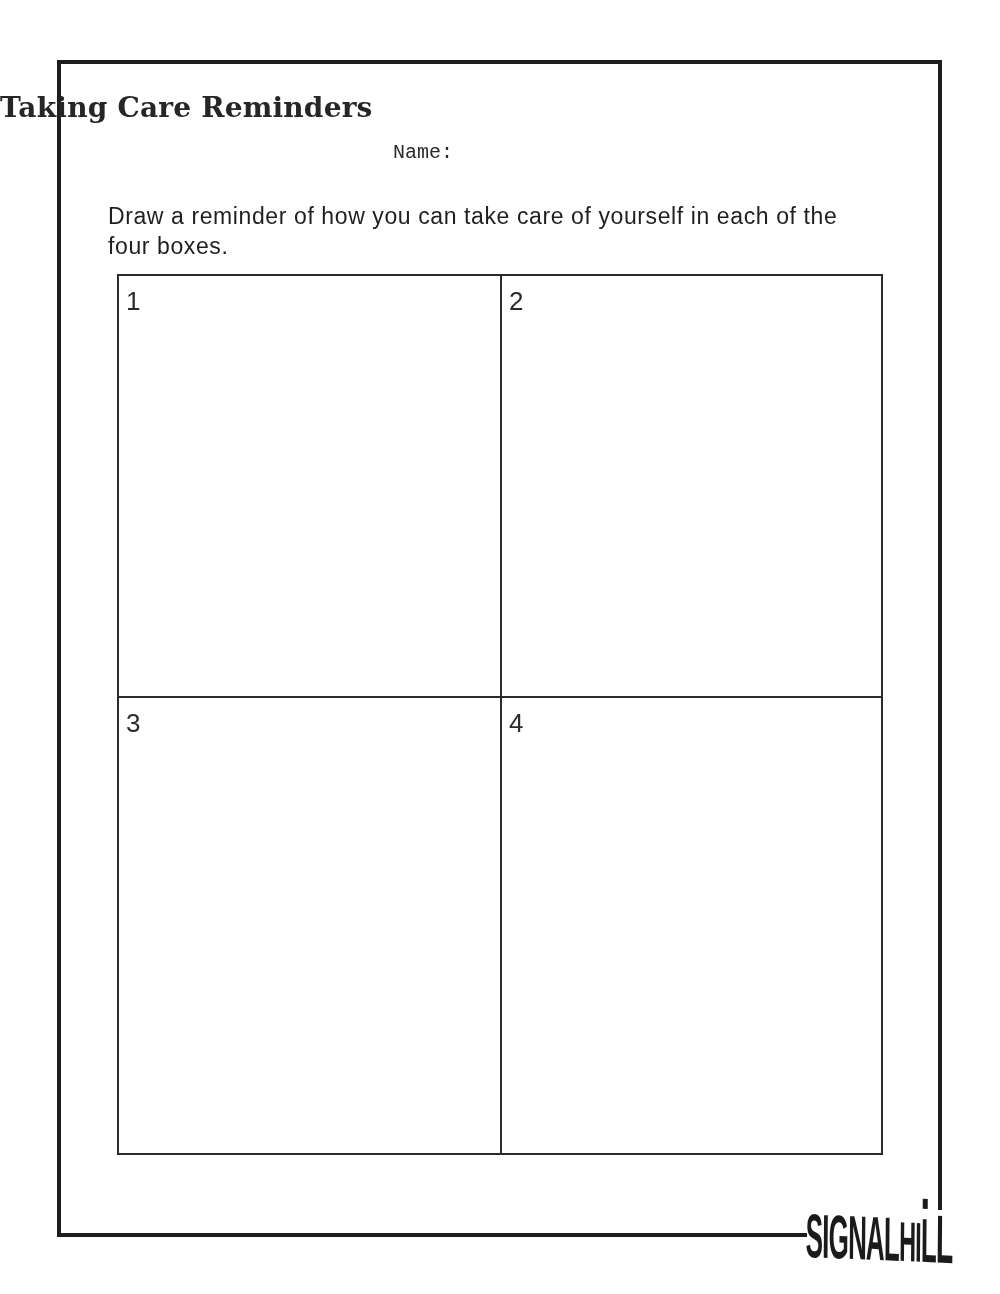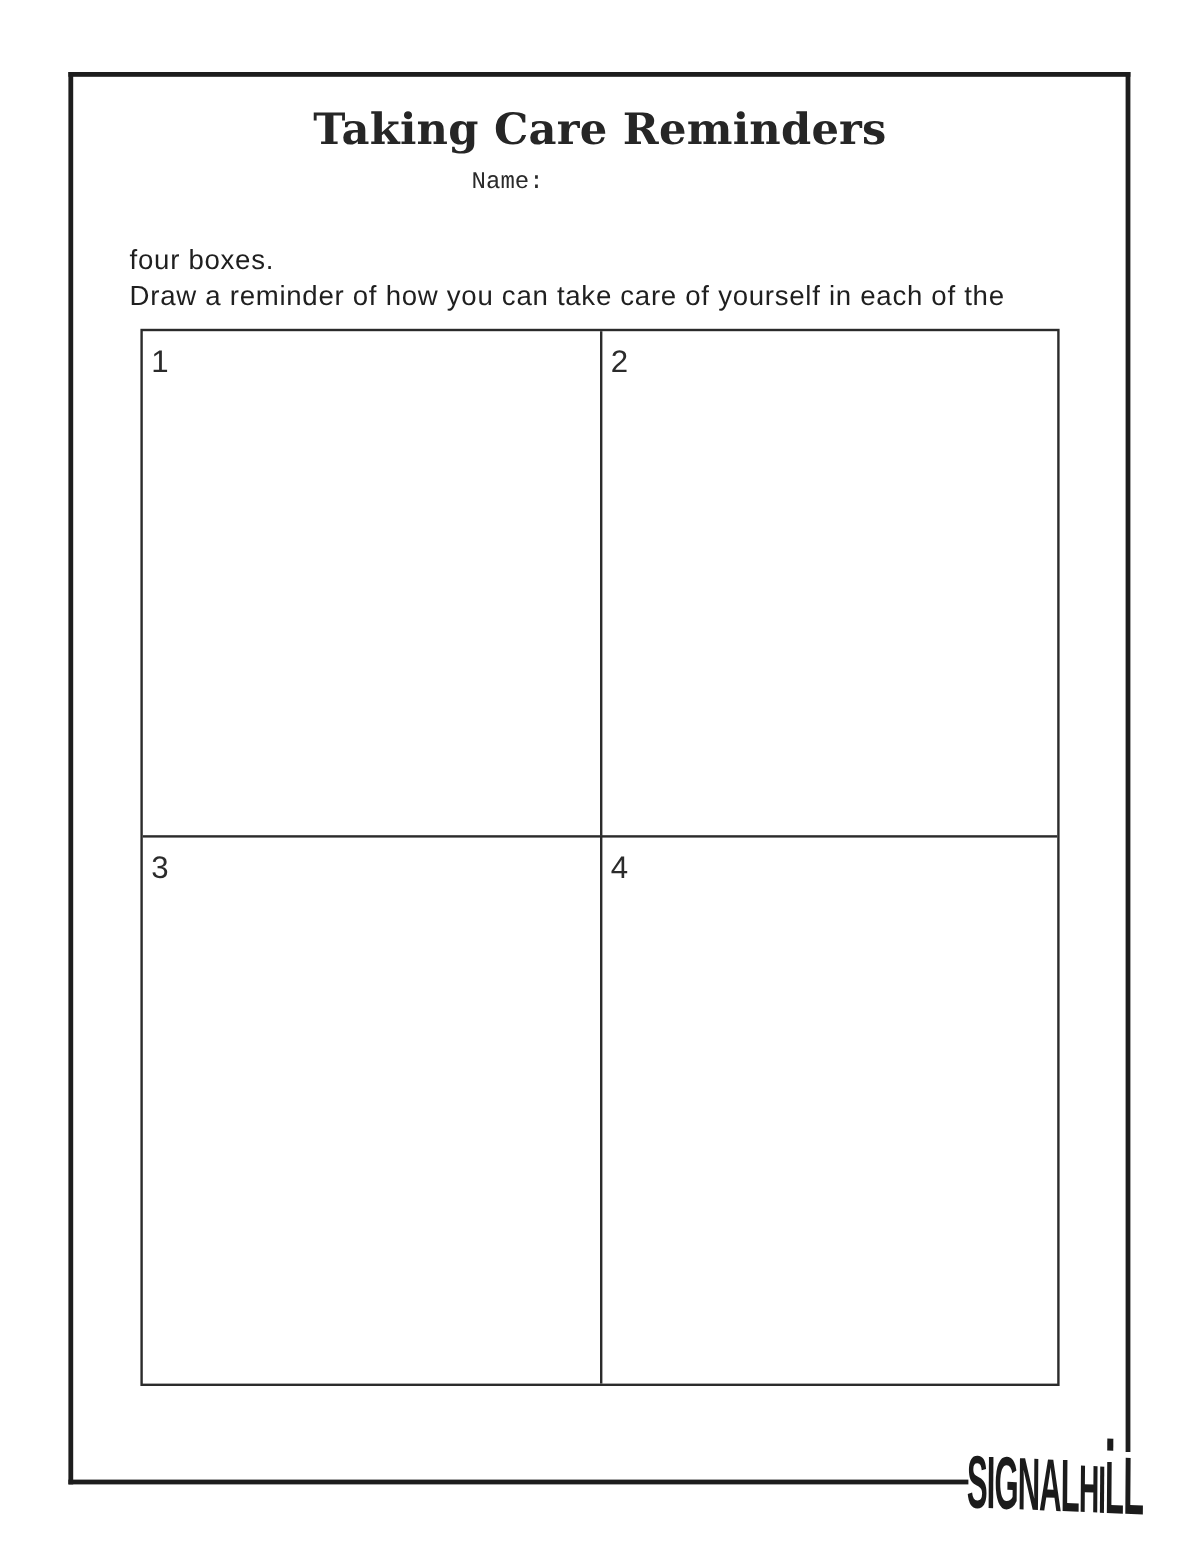--- a/index.html
+++ b/index.html
@@ -18,24 +18,23 @@
   .frame { position: absolute; background: #1d1d1d; }
   .frame-top    { left: 57px;  top: 60px;   width: 885px; height: 4px; }
   .frame-left   { left: 57px;  top: 60px;   width: 4px;   height: 1177px; }
   .frame-right  { left: 938px; top: 60px;   width: 4px;   height: 1150px; }
   .frame-bottom { left: 57px;  top: 1233px; width: 750px; height: 4px; }
 
   
   .title {
     position: absolute;
     left: 0; top: 90px; width: 1000px;
-    text-align: center;
     font-family: "DejaVu Serif", serif;
     font-weight: 700;
-    font-size: 36px;
+    font-size: 28px;
     line-height: 36px;
     color: #262626;
     letter-spacing: 0.2px;
   }
   .name-label {
     position: absolute;
     left: 393px; top: 141px;
     font-family: Liberation Mono, monospace;
     font-weight: 400;
     font-size: 20px;
@@ -110,22 +109,22 @@
 
   <div class="frame frame-top"></div>
   <div class="frame frame-left"></div>
   <div class="frame frame-right"></div>
   <div class="frame frame-bottom"></div>
 
   <h1 class="title">Taking Care Reminders</h1>
   <div class="name-label">Name:</div>
 
   <div class="instruction">
+    <div>Draw a reminder of how you can take care of yourself in each of the</div>
     <div>four boxes.</div>
-    <div>Draw a reminder of how you can take care of yourself in each of the</div>
   </div>
 
   <div class="grid">
     <div class="box">
       <span class="box-num">1</span>
     </div>
     <div class="box col2">
       <span class="box-num">2</span>
     </div>
     <div class="box row2">

